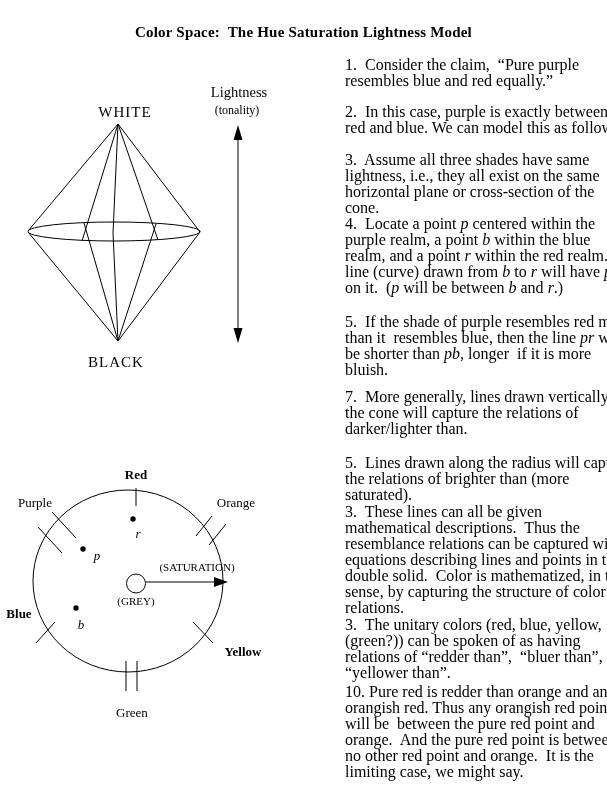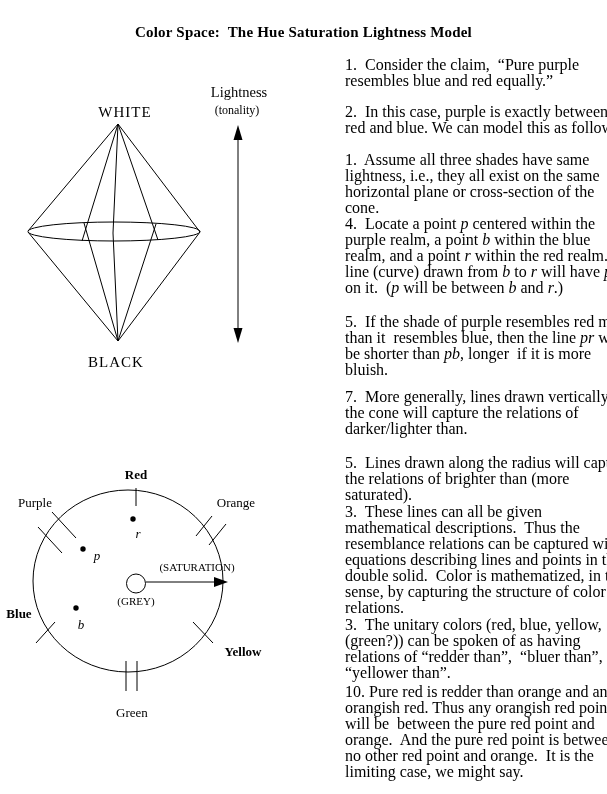--- a/index.html
+++ b/index.html
@@ -99,21 +99,21 @@
     <circle class="diagram-fill" cx="83" cy="549" r="2.7"></circle>
     <text x="97" y="560" font-size="13" font-style="italic" text-anchor="middle">p</text>
     <circle class="diagram-fill" cx="76" cy="608" r="2.7"></circle>
     <text x="81" y="629" font-size="13" font-style="italic" text-anchor="middle">b</text>
   </g>
 </svg>
 
 <div>
   <div class="para" style="top:57px"><span>1.  Consider the claim,  “Pure purple resembles blue and red equally.”</span></div>
   <div class="para" style="top:104px"><span>2.  In this case, purple is exactly between red and blue. We can model this as follows.</span></div>
-  <div class="para" style="top:152px"><span>1.  Assume all three shades have same lightness, i.e., they all exist on the same horizontal plane or cross-section of the cone.</span></div>
+  <div class="para" style="top:152px"><span>3.  Assume all three shades have same lightness, i.e., they all exist on the same horizontal plane or cross-section of the cone.</span></div>
   <div class="para" style="top:216px"><span>4.  Locate a point </span><i>p</i><span> centered within the purple realm, a point </span><i>b</i><span> within the blue realm, and a point </span><i>r</i><span> within the red realm.  A line (curve) drawn from </span><i>b</i><span> to </span><i>r</i><span> will have </span><i>p</i><span> on it.  (</span><i>p</i><span> will be between </span><i>b</i><span> and </span><i>r</i><span>.)</span></div>
   <div class="para" style="top:314px"><span>5.  If the shade of purple resembles red more than it  resembles blue, then the line </span><i>pr</i><span> will be shorter than </span><i>pb</i><span>, longer  if it is more bluish.</span></div>
   <div class="para" style="top:389px"><span>7.  More generally, lines drawn vertically in the cone will capture the relations of darker/lighter than.</span></div>
   <div class="para" style="top:455px"><span>5.  Lines drawn along the radius will capture the relations of brighter than (more saturated).</span></div>
   <div class="para" style="top:504px"><span>3.  These lines can all be given mathematical descriptions.  Thus the  resemblance relations can be captured with equations describing lines and points in the double solid.  Color is mathematized, in this sense, by capturing the structure of color relations.</span></div>
   <div class="para" style="top:617px"><span>3.  The unitary colors (red, blue, yellow, (green?)) can be spoken of as having relations of “redder than”,  “bluer than”,  “yellower than”.</span></div>
   <div class="para" style="top:684px"><span>10. Pure red is redder than orange and any orangish red. Thus any orangish red point will be  between the pure red point and orange.  And the pure red point is between no other red point and orange.  It is the limiting case, we might say.</span></div>
 </div>
 
 </body></html>

